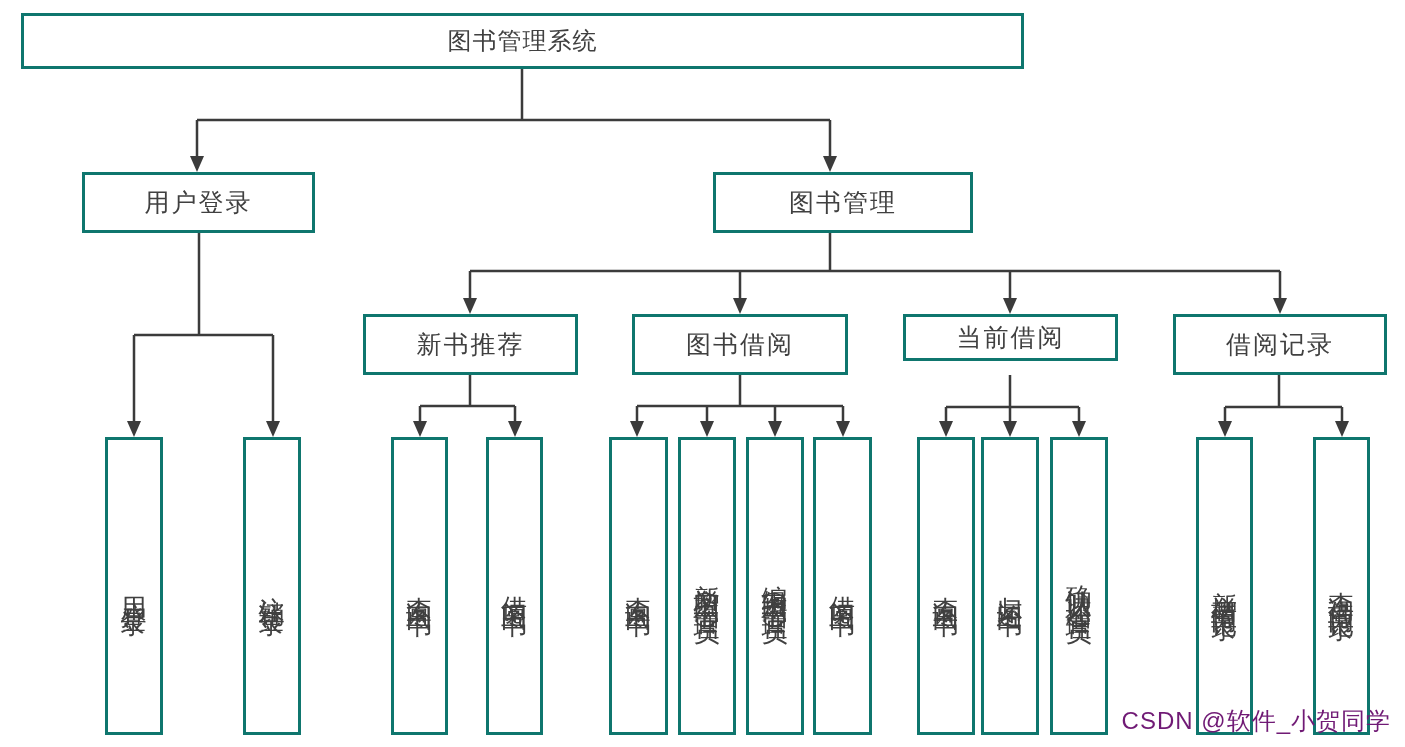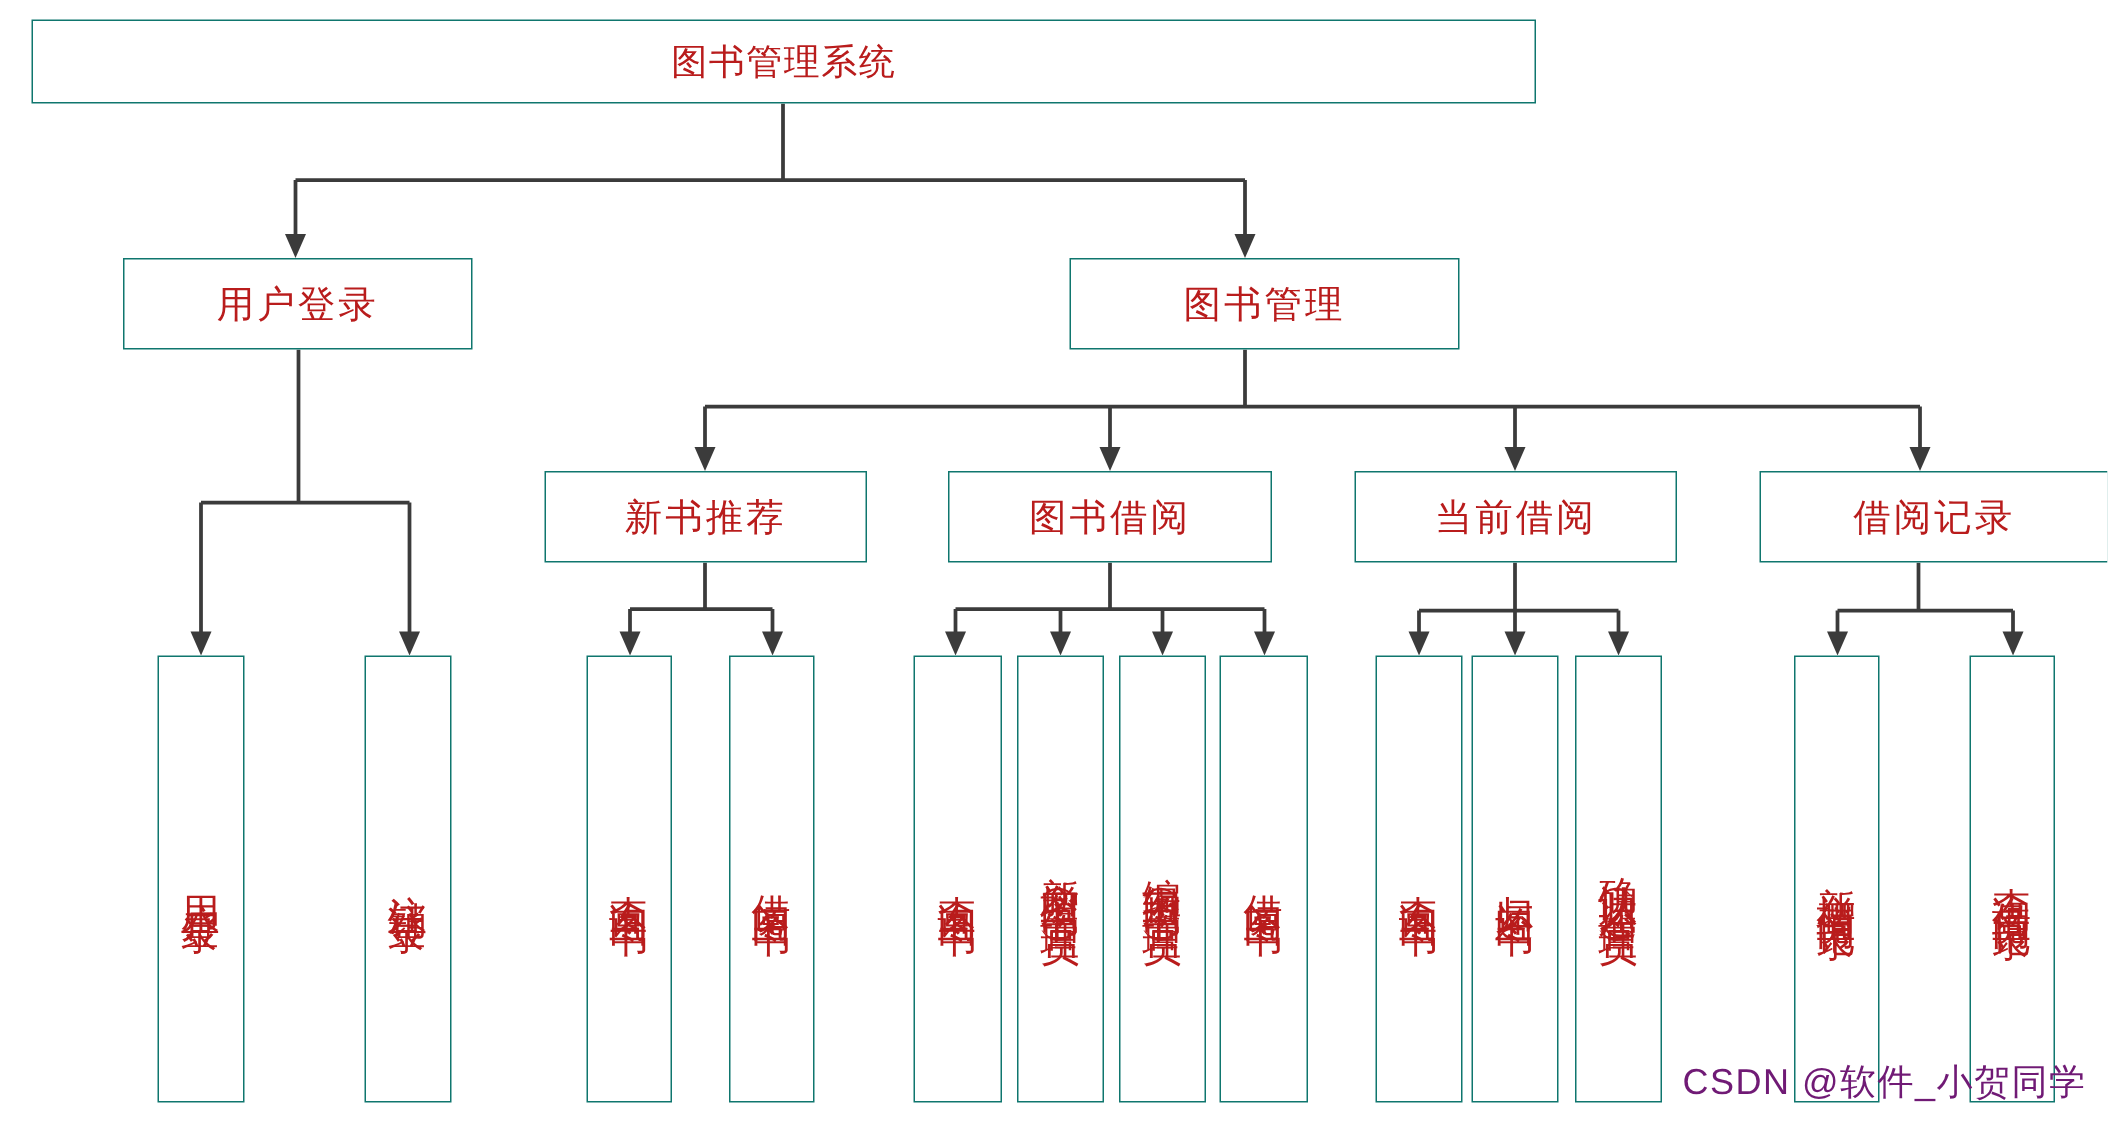--- a/index.html
+++ b/index.html
@@ -7,24 +7,24 @@
     position:relative;
     width:1405px;height:747px;
     background:#ffffff;
     font-family:"Liberation Sans","DejaVu Sans",sans-serif;
     overflow:hidden;
   }
   .wires{position:absolute;left:0;top:0;width:1405px;height:747px;}
   .node{
     position:absolute;
     box-sizing:border-box;
-    border:1px solid #0f766e;
+    border:3px solid #0f766e;
     background:#ffffff;
     display:flex;align-items:center;justify-content:center;
-    color:#b91c1c;
+    color:#404040;
   }
   .hbox{
     font-size:25px;
     letter-spacing:2px;
     white-space:nowrap;
   }
   .hbox.root{font-size:24px;letter-spacing:1px;}
   .vbox{
     writing-mode:vertical-rl;
     text-orientation:mixed;
@@ -89,22 +89,22 @@
     </g>
   </svg>
 
   <div class="node hbox root" style="left:21px;top:13px;width:1003px;height:56px;">图书管理系统</div>
 
   <div class="node hbox" style="left:82px;top:172px;width:233px;height:61px;">用户登录</div>
   <div class="node hbox" style="left:713px;top:172px;width:260px;height:61px;">图书管理</div>
 
   <div class="node hbox" style="left:632px;top:314px;width:216px;height:61px;">图书借阅</div>
   <div class="node hbox" style="left:363px;top:314px;width:215px;height:61px;">新书推荐</div>
-  <div class="node hbox" style="left:903px;top:314px;width:215px;height:61px;">当前借阅</div>
-  <div class="node hbox" style="left:1173px;top:314px;width:233px;height:61px;">借阅记录</div>
+  <div class="node hbox" style="left:903px;top:314px;width:215px;height:47px;">当前借阅</div>
+  <div class="node hbox" style="left:1173px;top:314px;width:214px;height:61px;">借阅记录</div>
 
   <div class="node vbox" style="left:105px;top:437px;width:58px;height:298px;">用户登录</div>
   <div class="node vbox" style="left:243px;top:437px;width:58px;height:298px;">注销登录</div>
 
   <div class="node vbox" style="left:391px;top:437px;width:57px;height:298px;">查询图书</div>
   <div class="node vbox" style="left:486px;top:437px;width:57px;height:298px;">借阅图书</div>
 
   <div class="node vbox" style="left:609px;top:437px;width:59px;height:298px;">查询图书</div>
   <div class="node vbox" style="left:678px;top:437px;width:58px;height:298px;">新增图书（管理员）</div>
   <div class="node vbox" style="left:746px;top:437px;width:58px;height:298px;">编辑图书（管理员）</div>

